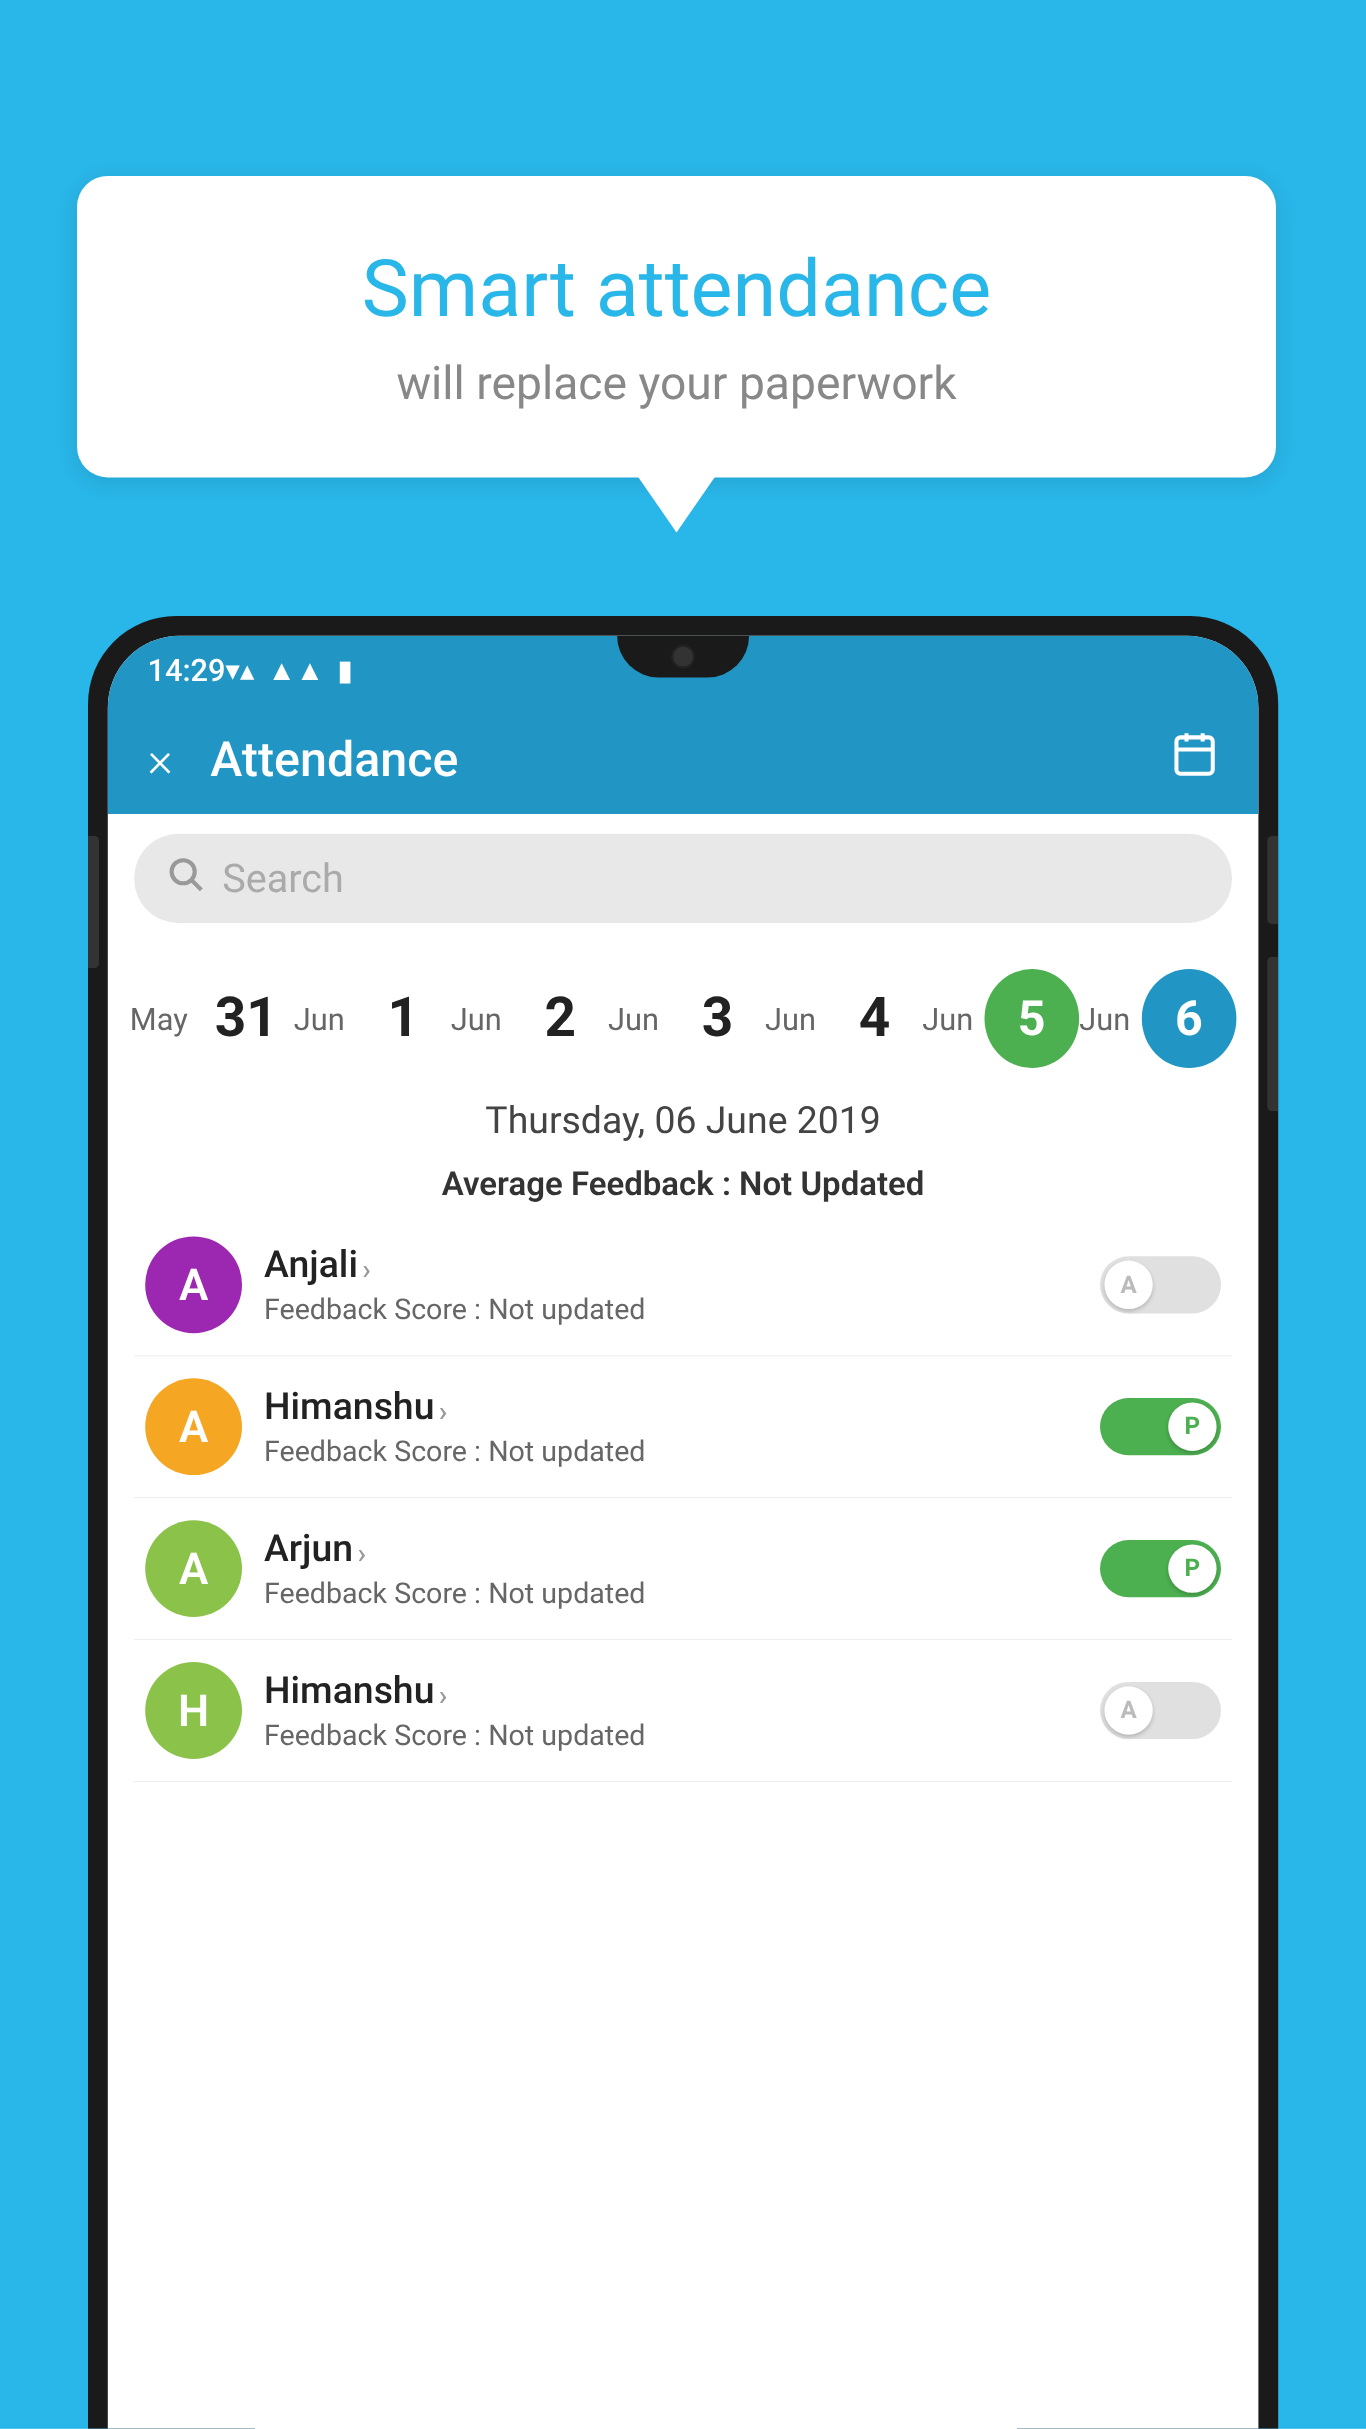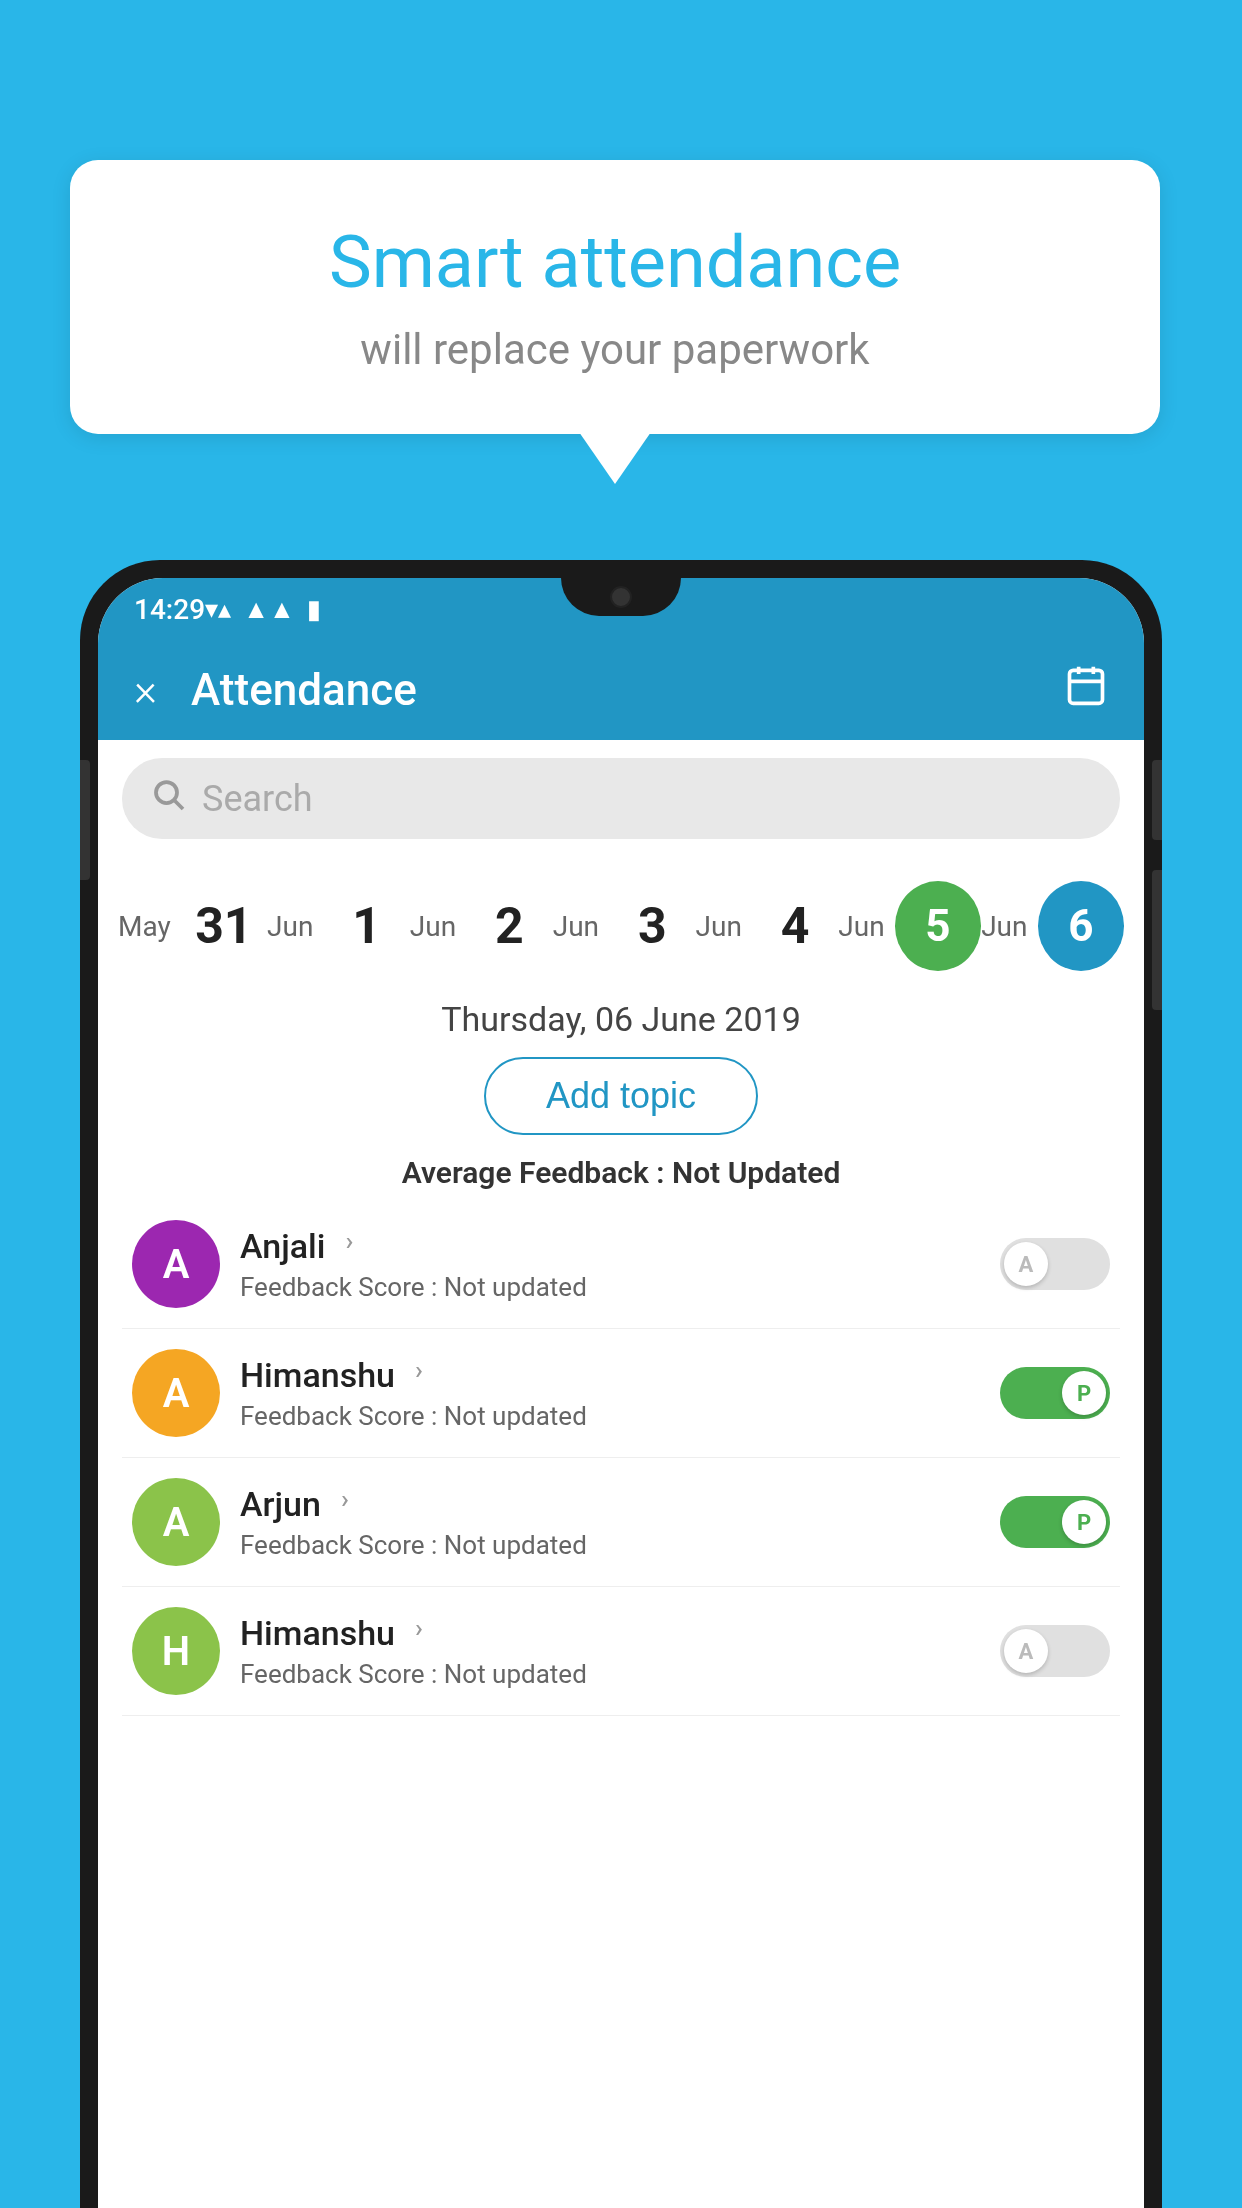--- a/index.html
+++ b/index.html
@@ -269,22 +269,22 @@
       flex-shrink: 0;
     }
     .student-info {
       flex: 1;
     }
     .student-name {
       font-size: 34px;
       font-weight: 500;
       color: #222;
       display: flex;
-      align-items: flex-start;
-      gap: 20px;
+      align-items: flex-end;
+      gap: 4px;
     }
     .student-name-chevron {
       font-size: 26px;
       color: #999;
     }
     .student-feedback {
       font-size: 26px;
       color: #aaa;
       margin-top: 6px;
     }
@@ -440,21 +440,20 @@
         <span class="date-day active-green">5</span>
       </div>
       <div class="date-item">
         <span class="date-month">Jun</span>
         <span class="date-day active-blue">6</span>
       </div>
     </div>
 
     <div class="selected-date-text">Thursday, 06 June 2019</div>
 
-    <button class="add-topic-btn">Add topic</button>
 
     <div class="avg-feedback">
       <span>Average Feedback :</span>
       <span>Not Updated</span>
     </div>
 
     <div class="student-list">
 
       <div class="student-item">
         <div class="student-avatar" style="background:#9C27B0;">A</div>

